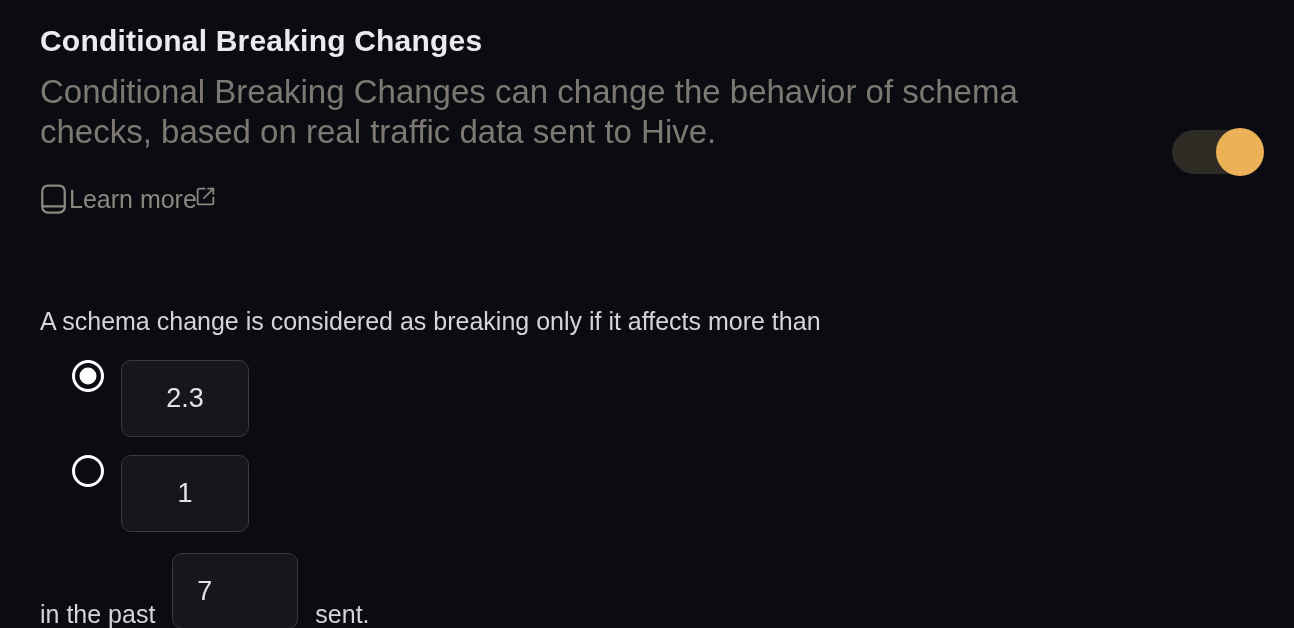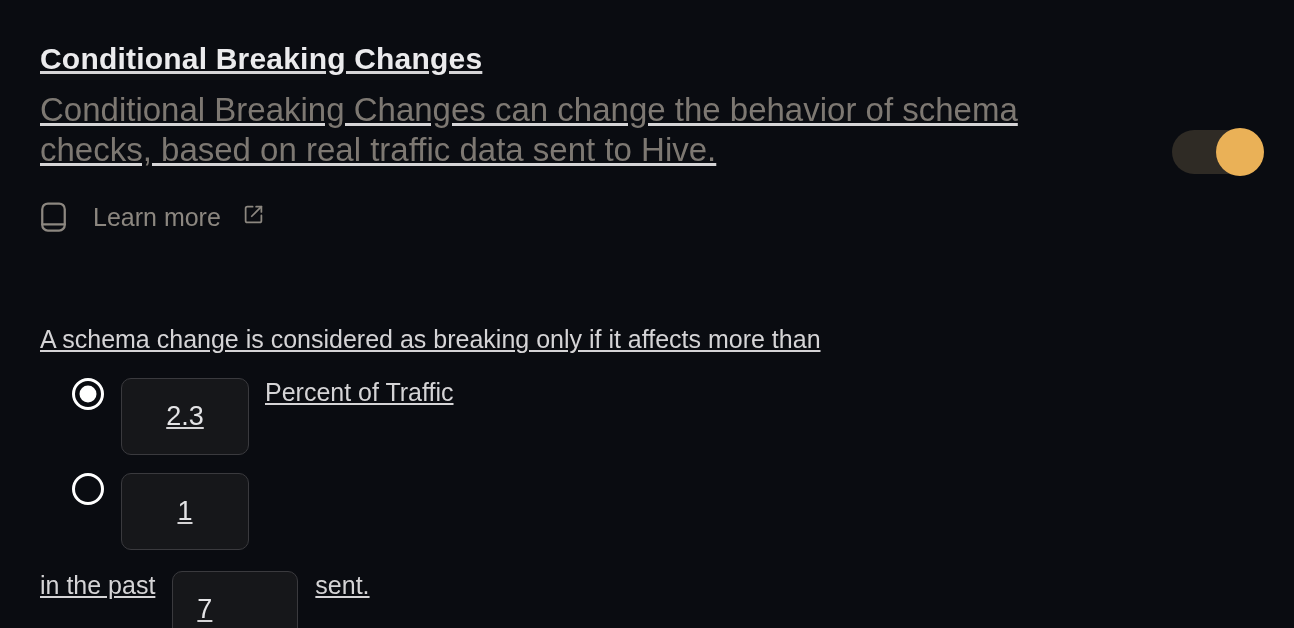--- a/index.html
+++ b/index.html
@@ -15,21 +15,21 @@
     --input-text:#e4e4e6;
   }
   *{box-sizing:border-box;margin:0;padding:0;}
   html,body{width:1294px;height:628px;overflow:hidden;}
   body{
     background:var(--bg);
     font-family:"Liberation Sans", sans-serif;
     color:var(--text);
     position:relative;
   }
-  .content{padding:42px 40px 0 40px;position:relative;width:100%;height:100%;text-decoration:underline;}
+  .content{padding:24px 40px 0 40px;position:relative;width:100%;height:100%;}
 
   .page-title{
     font-size:30px;
     font-weight:700;
     color:var(--title);
     letter-spacing:.2px;
     margin-bottom:14px;
   }
   .page-desc{
     font-size:33px;
@@ -59,21 +59,21 @@
     top:0;right:0;
     width:48px;height:48px;
     border-radius:50%;
     background:#555;
   }
   .toggle.on .toggle-knob{background:var(--accent);}
 
   .learn-more{
     display:inline-flex;
     align-items:center;
-    gap:26px;
+    gap:2px;
     color:var(--muted);
     font-size:25px;
     text-decoration:none;
     margin-bottom:44px;
     cursor:pointer;
   }
   .learn-more svg{display:block;}
   .learn-more .ext{margin-left:-4px;margin-top:-6px;}
 
   .intro{
@@ -119,21 +119,21 @@
     outline:none;
   }
   .option-label{
     margin-left:16px;
     font-size:25px;
     color:var(--text);
   }
 
   .period-row{
     display:flex;
-    align-items:flex-start;
+    align-items:flex-end;
     margin-top:21px;
   }
   .period-text{font-size:25px;color:var(--text);}
   .period-input{
     width:126px;height:76px;
     margin-left:17px;
     margin-right:17px;
     background:var(--input-bg);
     border:1.5px solid var(--input-border);
     border-radius:10px;
@@ -174,21 +174,20 @@
         <path d="M10 14 21 3"></path>
       </svg>
     </span>
   </a>
 
   <p class="intro">A schema change is considered as breaking only if it affects more than</p>
 
   <div class="option-row">
     <span class="radio checked"></span>
     <input class="num-input" type="text" value="2.3" style="">
-    <span class="option-label">Percent of Traffic</span>
   </div>
 
   <div class="option-row">
     <span class="radio"></span>
     <input class="num-input" type="text" value="1" style="">
   </div>
 
   <div class="period-row">
     <span class="period-text">in the past</span>
     <input class="period-input" type="text" value="7" style="">

